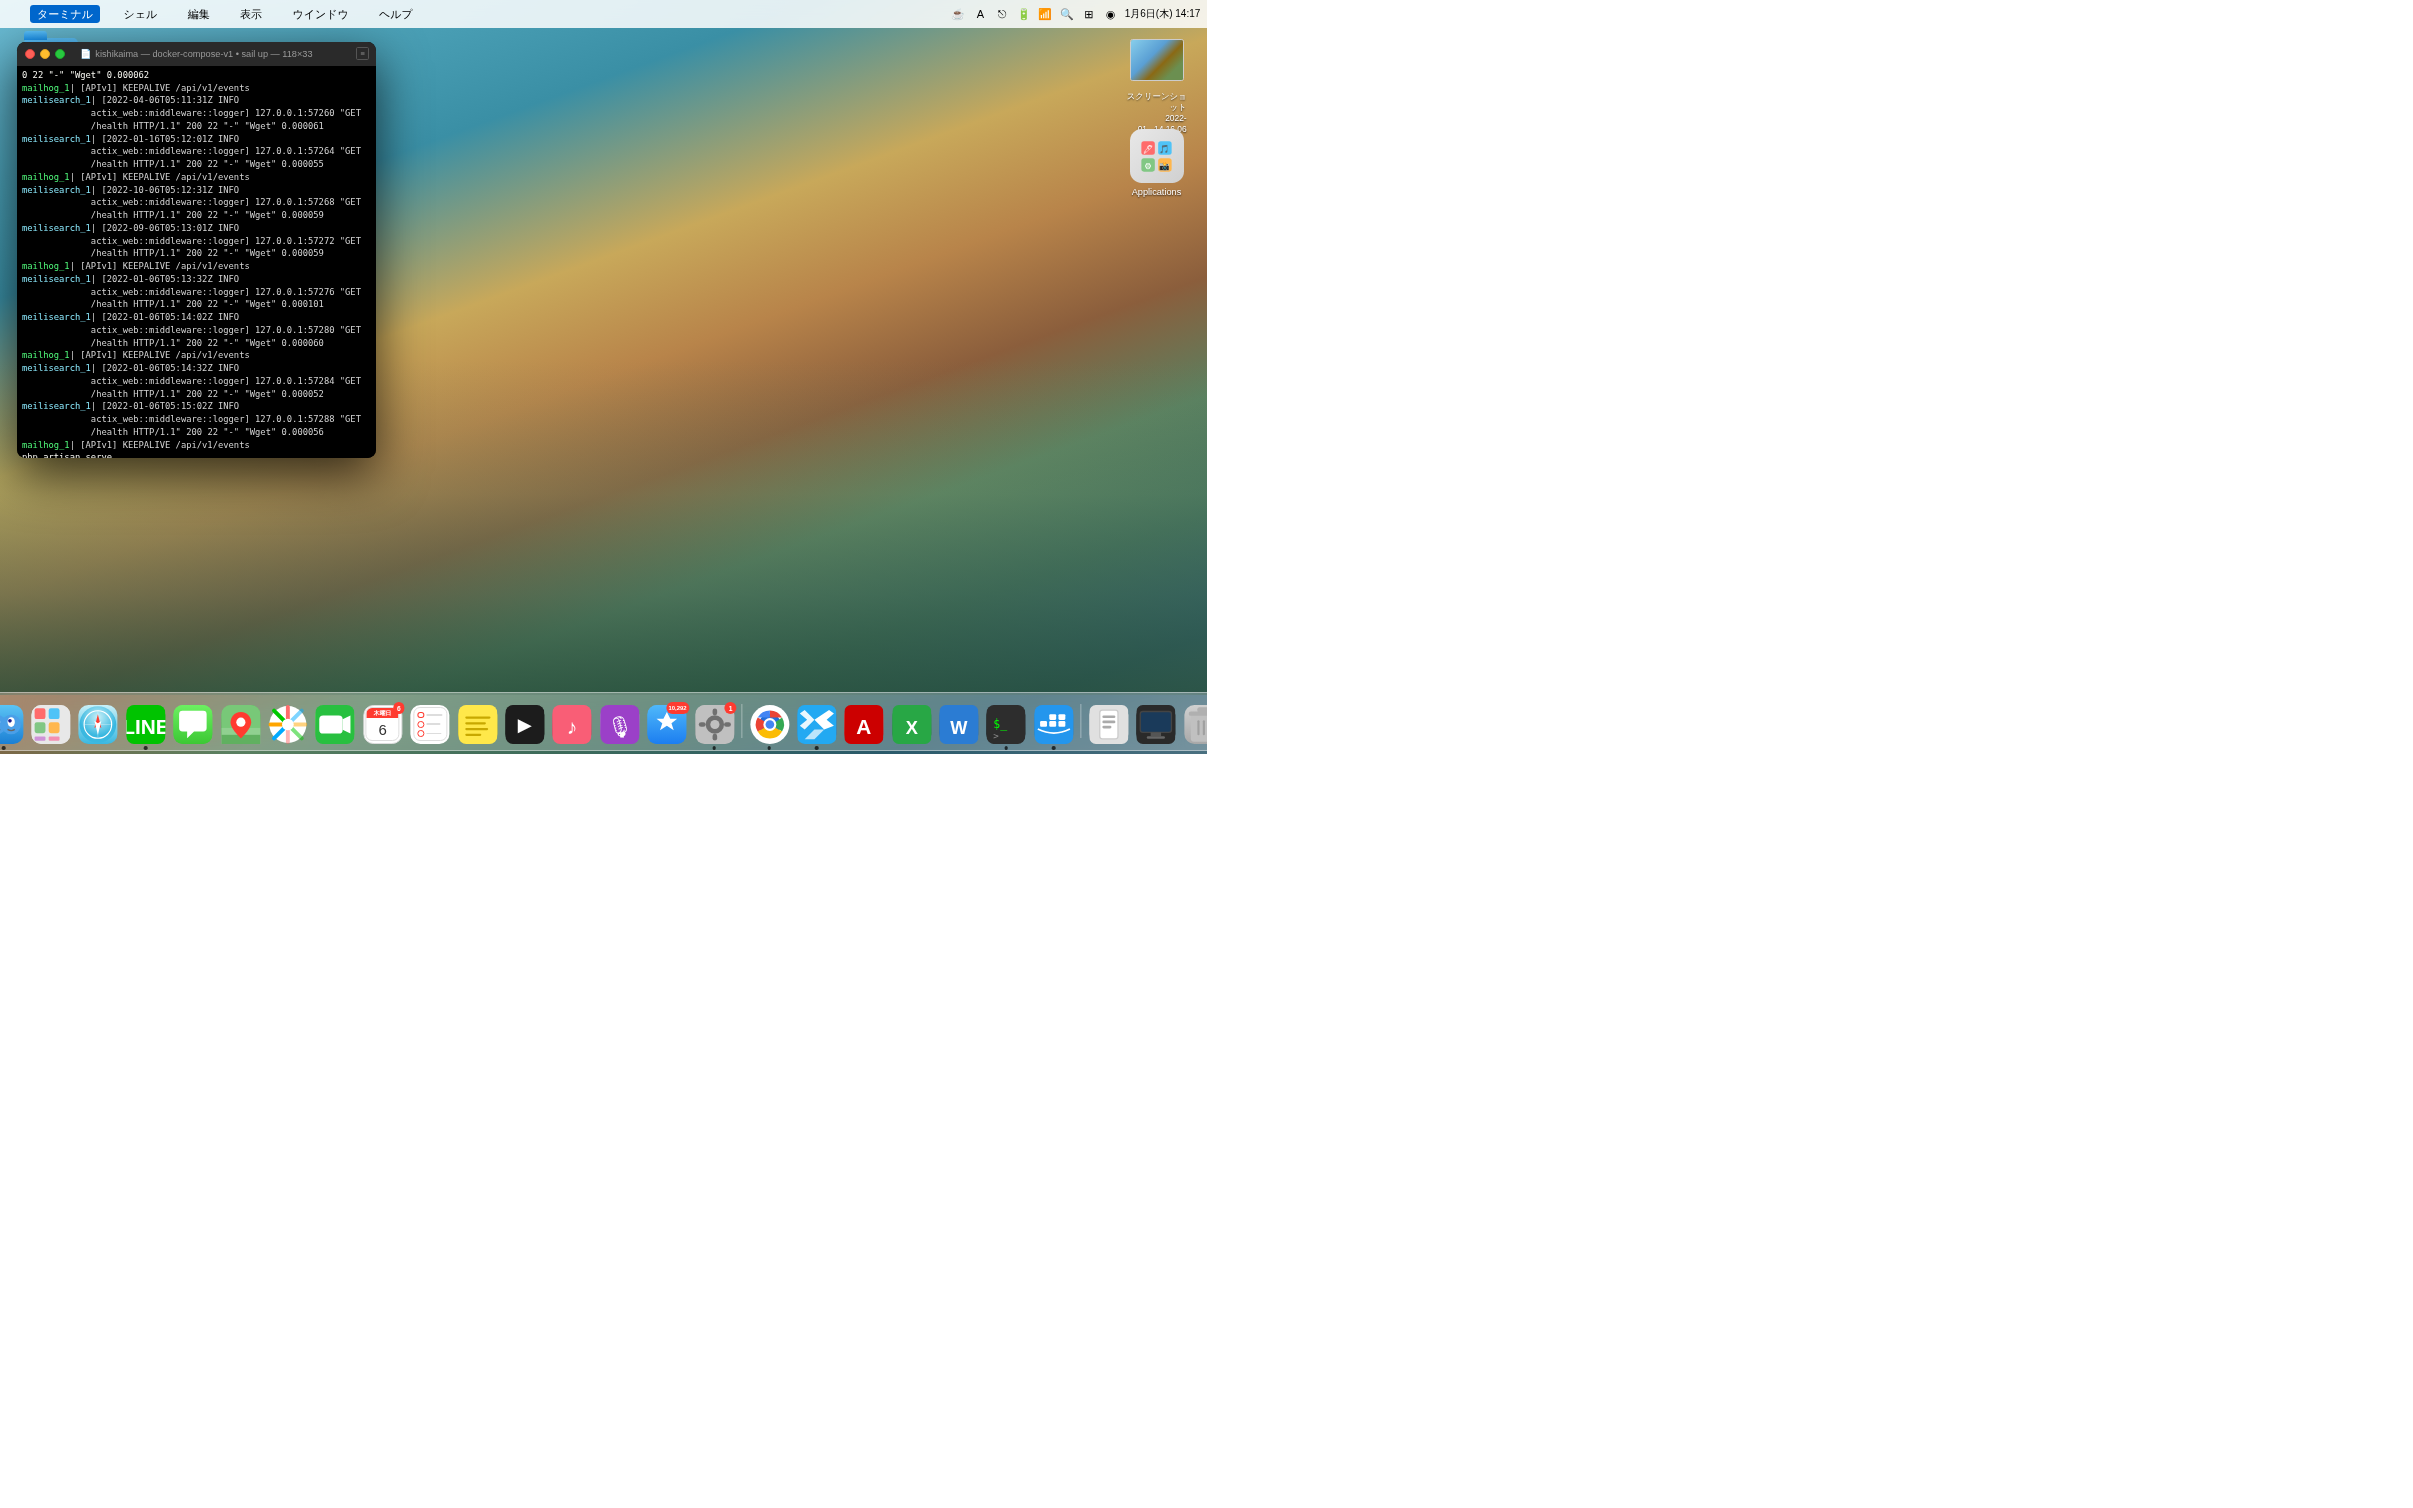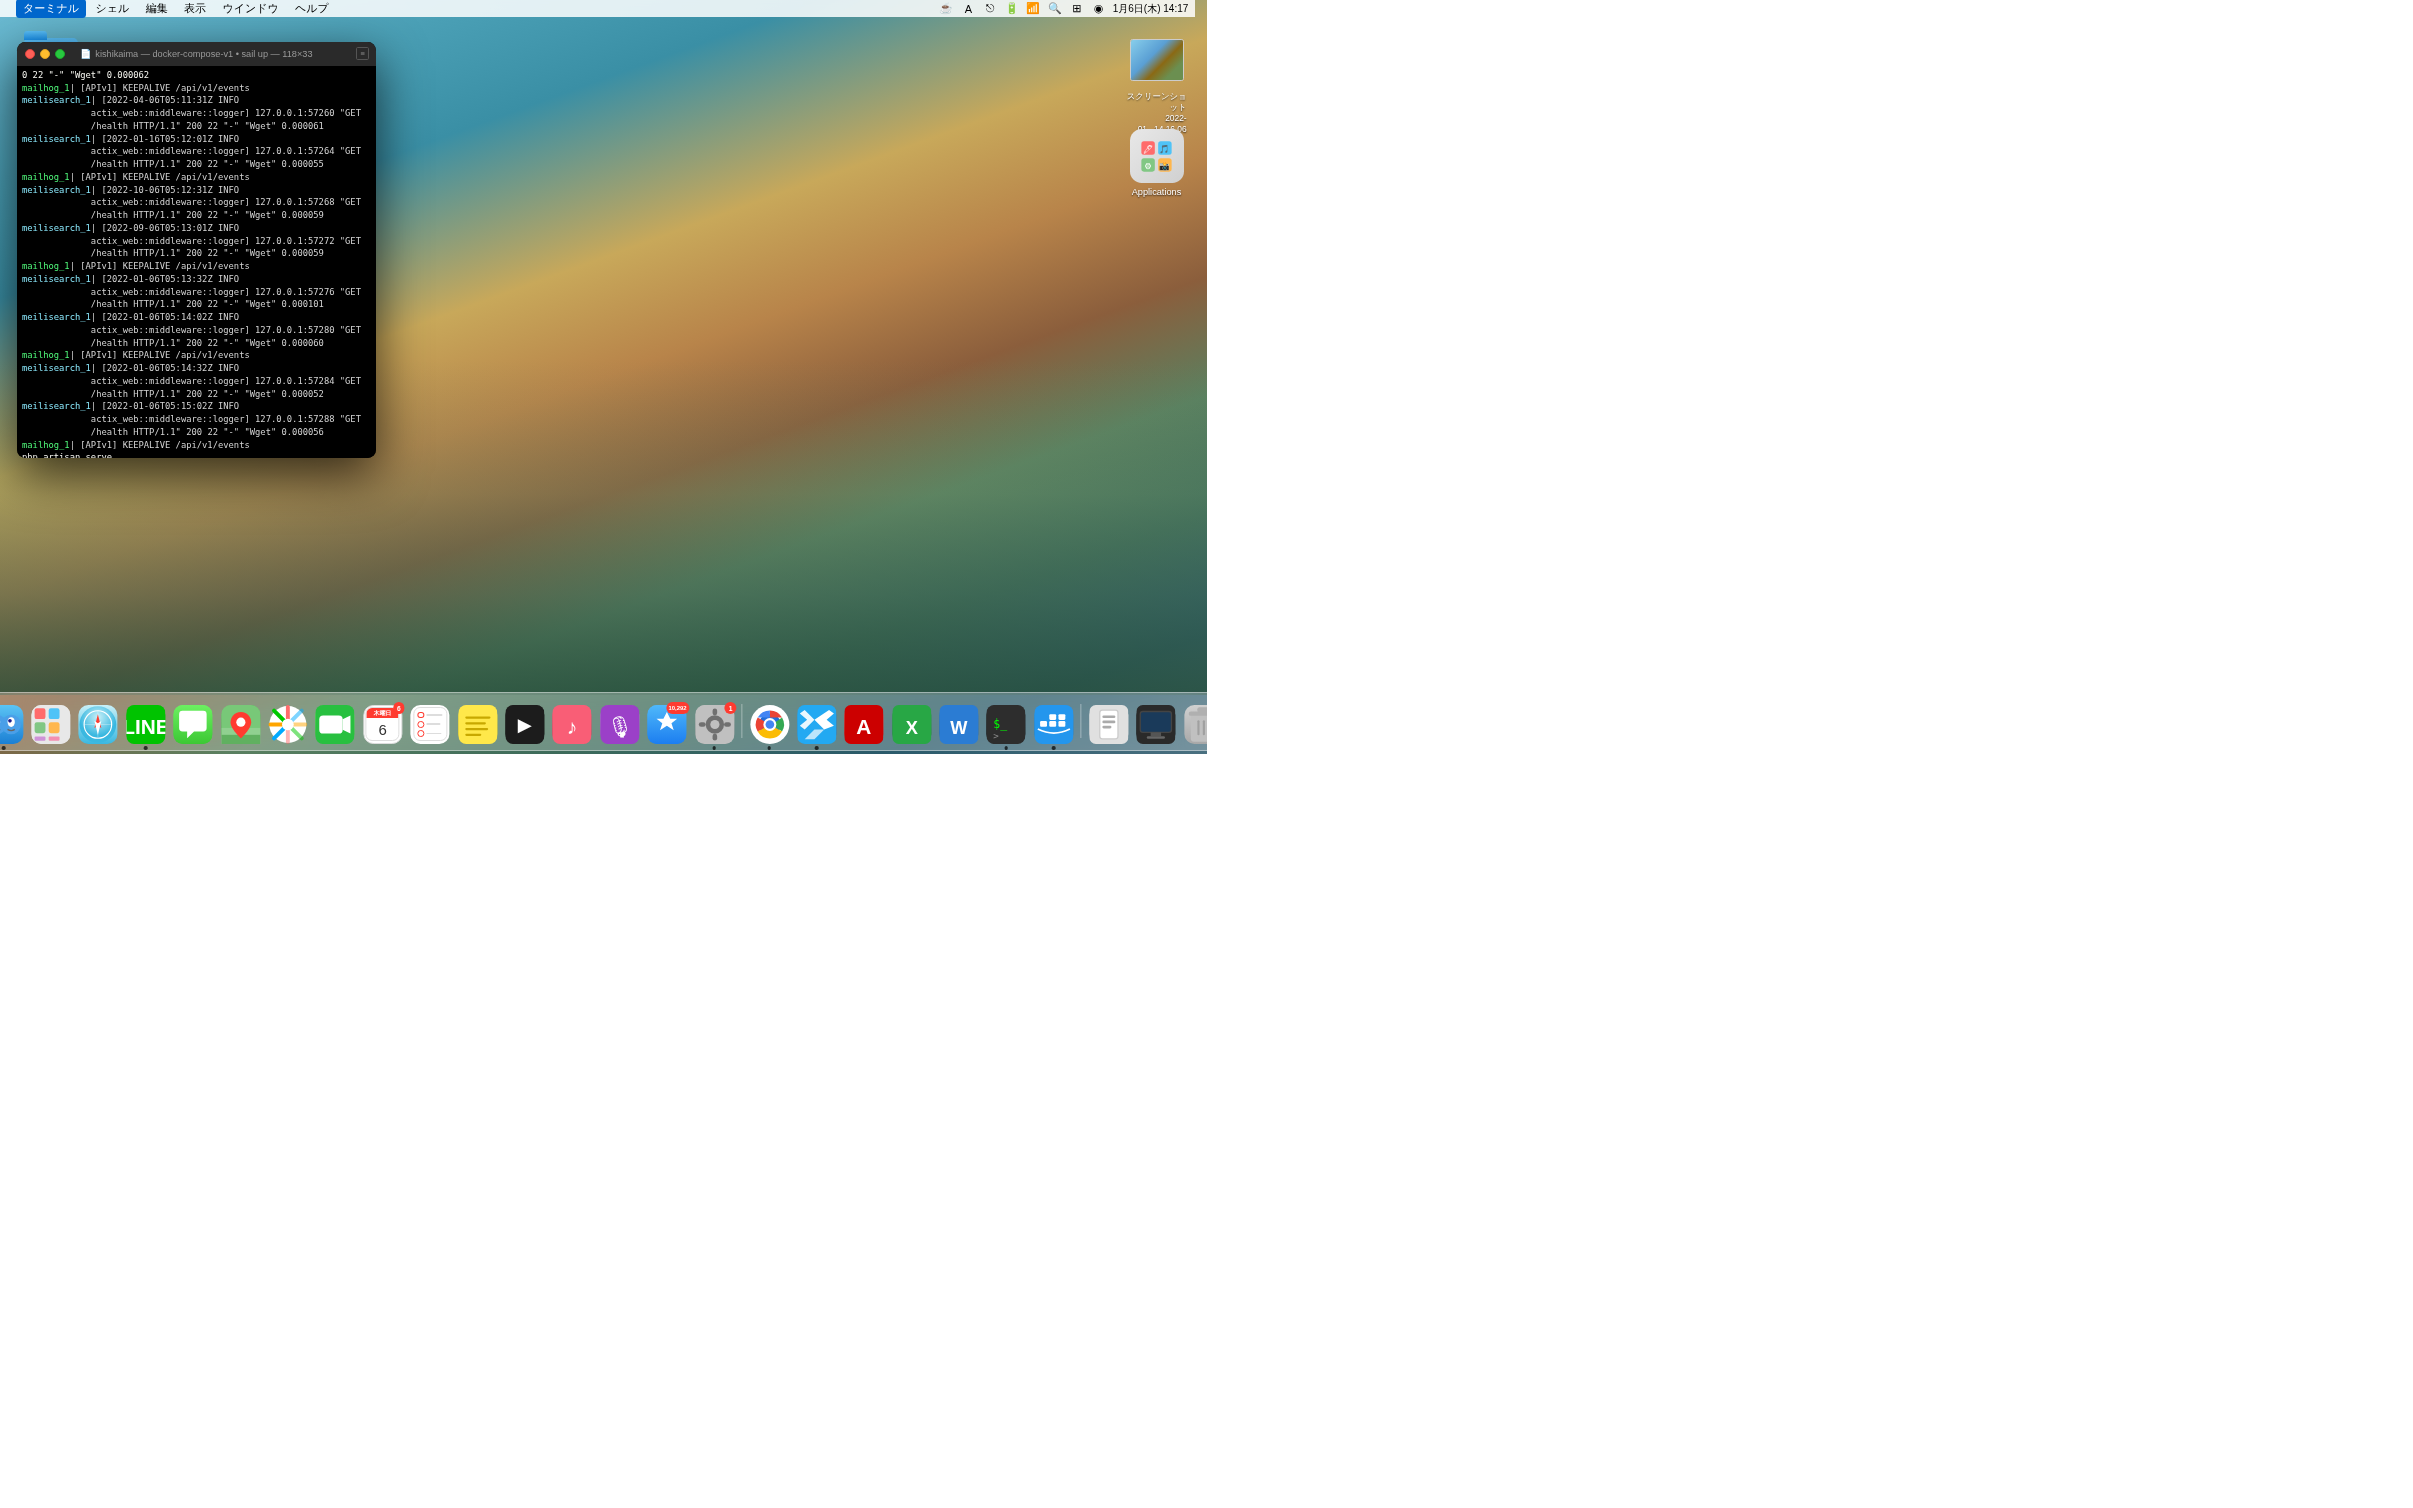--- a/index.html
+++ b/index.html
@@ -28,30 +28,30 @@
       right: 0;
       height: 335px;
       background: linear-gradient(180deg, transparent 0%, rgba(100,140,100,0.3) 40%, rgba(60,100,80,0.5) 70%, rgba(40,80,60,0.8) 100%);
     }
 
     
     #menubar {
       position: absolute;
       top: 0;
       left: 0;
-      right: 12px;
-      height: 17px;
+      right: 0;
+      height: 28px;
       background: rgba(255,255,255,0.85);
       backdrop-filter: blur(17px);
       display: flex;
       align-items: center;
       padding: 0 6.7px;
       z-index: 100;
       font-size: 11px;
-      gap: 3px;
+      gap: 17px;
     }
 
     .menu-apple {
       font-size: 12.6px;
       margin-right: 6.7px;
       cursor: pointer;
     }
 
     .menu-item {
       padding: 1.7px 6.7px;

